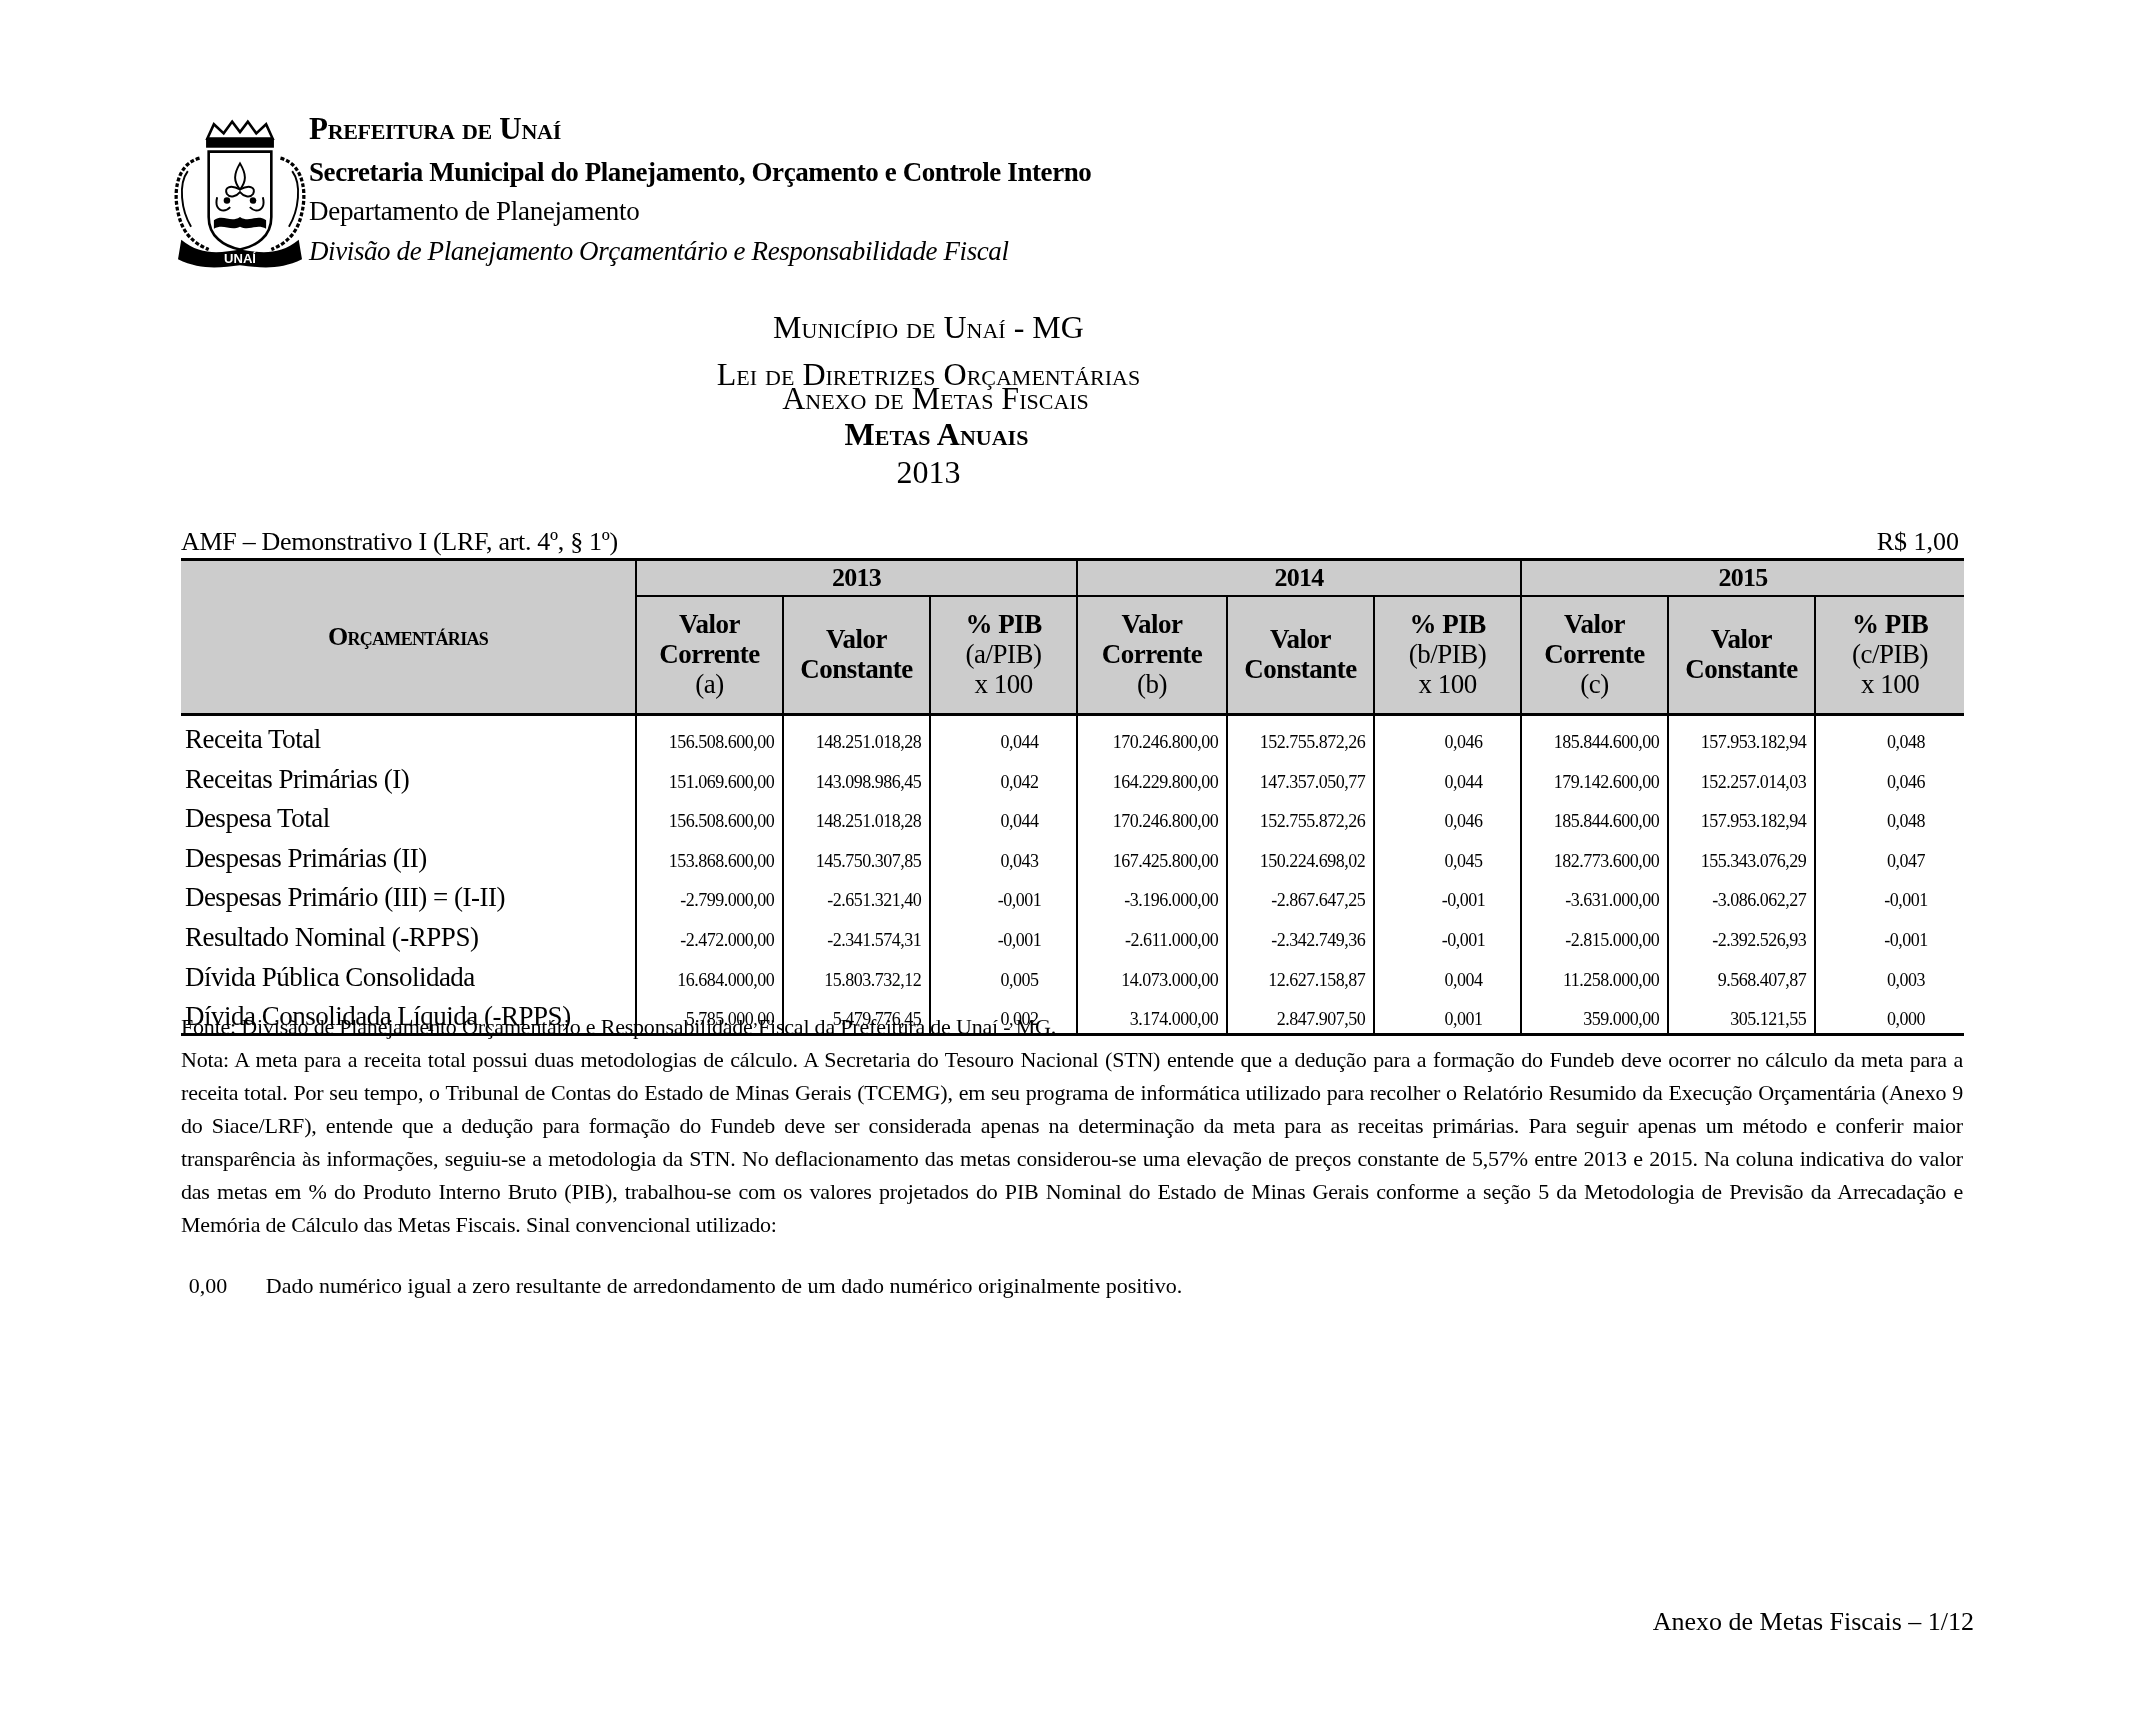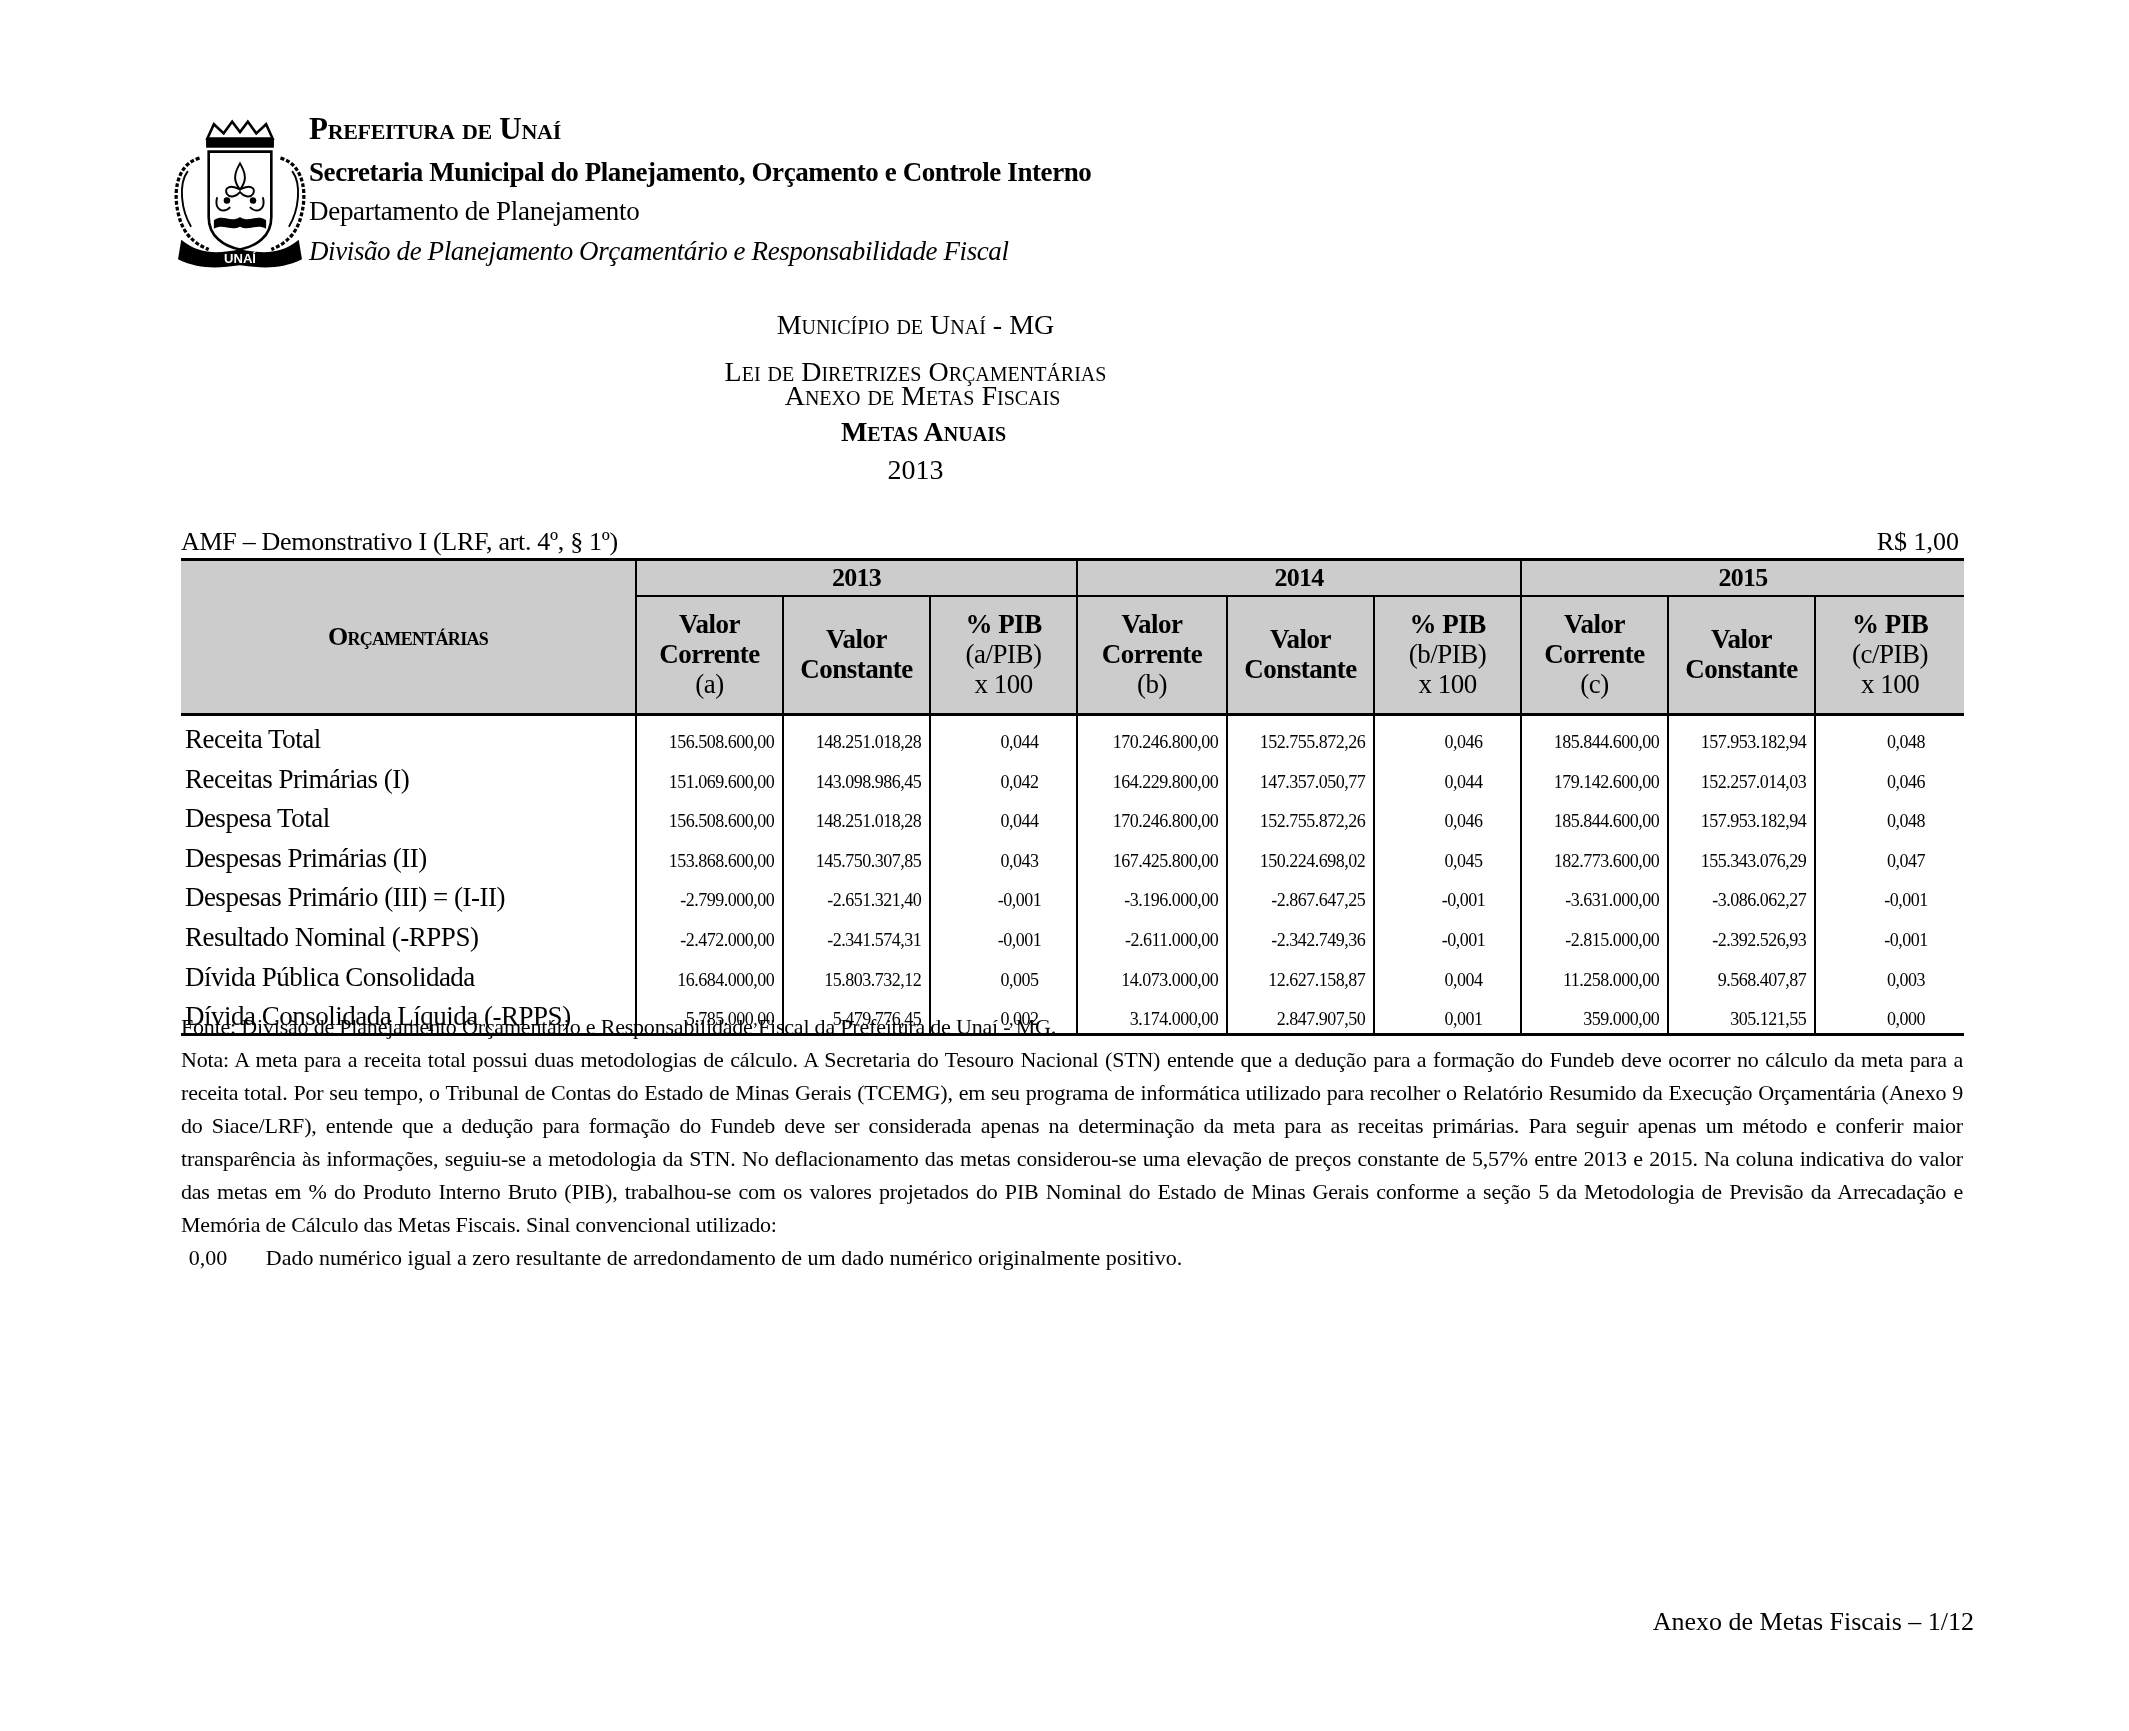--- a/index.html
+++ b/index.html
@@ -9,21 +9,21 @@
 
   
   #logo { left: 168px; top: 119px; width: 144px; height: 154px; }
   .lh { left: 309px; white-space: nowrap; }
   #lh-org { top: 111px; font-size: 31px; font-variant: small-caps; font-weight: bold; letter-spacing: -0.3px; }
   #lh-sec { top: 157px; font-size: 27px; font-weight: bold; letter-spacing: -0.4px; }
   #lh-dep { top: 196px; font-size: 27px; letter-spacing: -0.3px; }
   #lh-div { top: 236px; font-size: 27px; font-style: italic; letter-spacing: -0.4px; }
 
   
-  .tb { left: 0; width: 1831px; text-align: center; white-space: nowrap; font-size: 28px; font-variant: small-caps; }
+  .tb { left: 13px; width: 1831px; text-align: center; white-space: nowrap; font-size: 32px; font-variant: small-caps; }
   #t1 { top: 309px; }
   #t2 { top: 345px; margin-top: 11px; }
   #t3 { top: 380px; padding-left: 7px; }
   #t4 { top: 416px; font-weight: bold; margin-left: 8px; }
   #t5 { top: 454px; font-variant: normal; }
 
   
   #demo-label { left: 181px; top: 527px; font-size: 26px; white-space: nowrap; letter-spacing: -0.3px; }
   #unit-label { right: 170px; top: 527px; font-size: 26px; white-space: nowrap; }
 
@@ -46,21 +46,21 @@
   #fiscal-table tbody td.pct { text-align: center; padding-right: 0; padding-left: 32px; }
   #fiscal-table tbody td.last { border-right: none; }
   #fiscal-table tbody tr:last-child td { border-bottom: 3.3px solid #000; }
   #fiscal-table tbody tr td { padding-bottom: 2.6px; }
 
   
   #notes { left: 181px; top: 1010px; width: 1782px; font-size: 22px; line-height: 33px; }
   #notes p { margin: 0; text-align: justify; }
   #note-fonte { letter-spacing: -0.2px; }
   #note-body { text-align: justify; text-align-last: left; letter-spacing: -0.2px; }
-  #note-sign { display: flex; }
+  #note-sign { display: flex; margin-top: 28px; }
   #note-sign .code { width: 77px; padding-left: 7.8px; }
 
   
   #footer { right: 155px; top: 1607px; font-size: 26px; white-space: nowrap; }
 </style>
 </head>
 <body>
 
 <div id="logo" class="abs">
   <svg width="144" height="154" viewBox="0 0 220 236">

